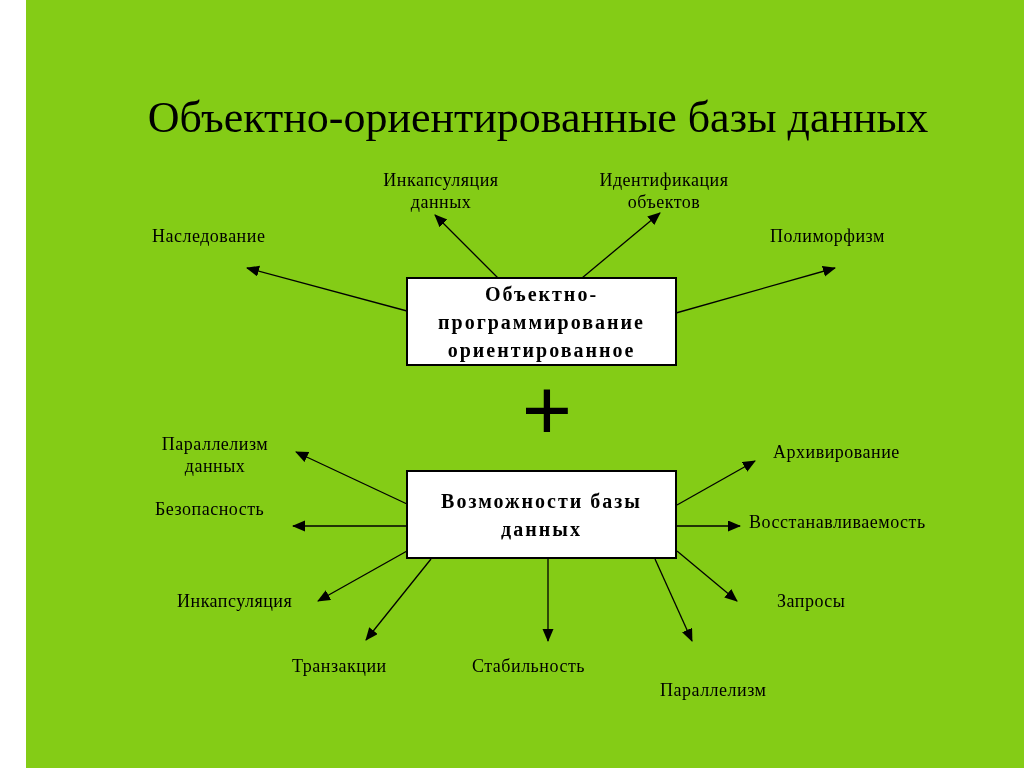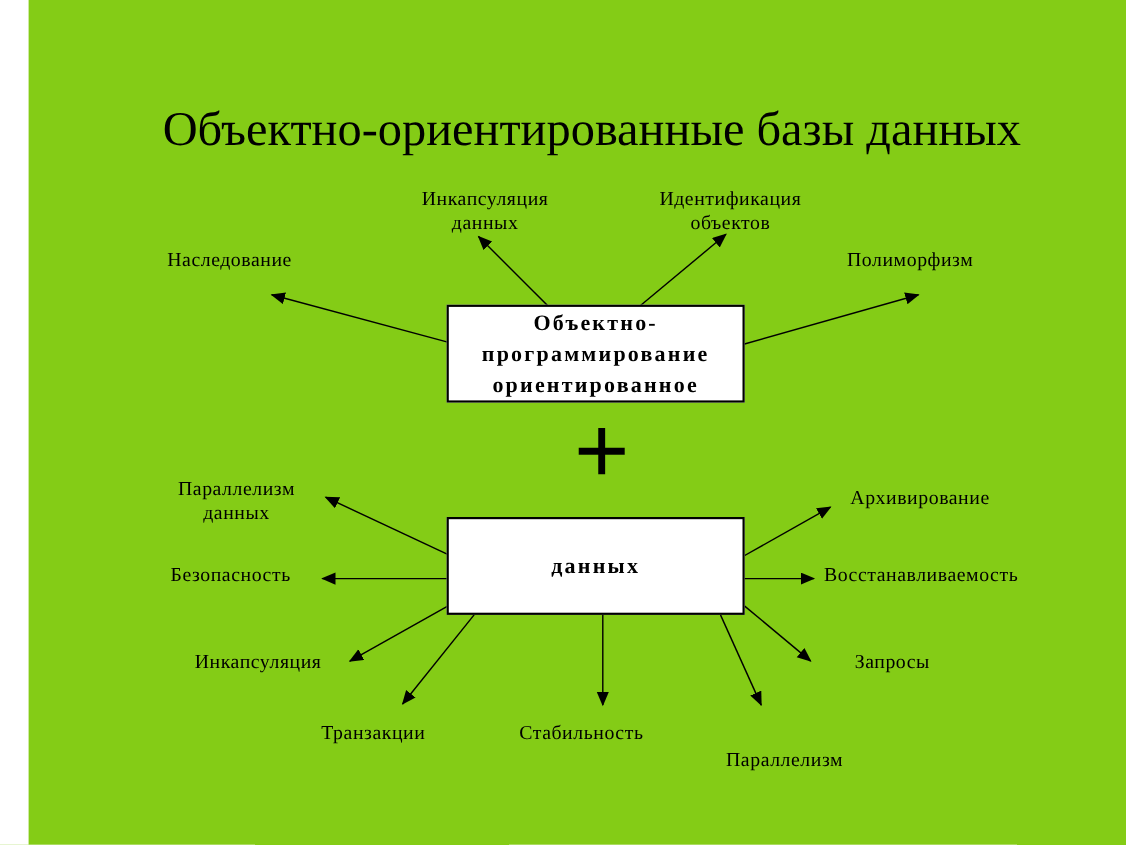--- a/index.html
+++ b/index.html
@@ -111,37 +111,38 @@
 
   <div class="box oop-box">
     <span>Объектно-</span>
     <span>программирование</span>
     <span>ориентированное</span>
   </div>
 
   <div class="plus">+</div>
 
   <div class="box db-box">
+    <span>Возможности базы</span>
     <span>данных</span>
   </div>
 
   <div class="label" style="left:126px; top:225px;">Наследование</div>
 
   <div class="label center" style="left:338px; top:169px; width:154px;text-align:center;">Инкапсуляция
 данных</div>
 
   <div class="label center" style="left:556px; top:169px; width:164px;">Идентификация
 объектов</div>
 
   <div class="label" style="left:744px; top:225px;">Полиморфизм</div>
 
   <div class="label center" style="left:116px; top:433px; width:146px;">Параллелизм
 данных</div>
 
-  <div class="label" style="left:129px; top:511px;">Безопасность</div>
+  <div class="label" style="left:129px; top:498px;">Безопасность</div>
 
   <div class="label" style="left:151px; top:590px;">Инкапсуляция</div>
 
   <div class="label" style="left:266px; top:655px;">Транзакции</div>
 
   <div class="label" style="left:446px; top:655px;">Стабильность</div>
 
   <div class="label" style="left:634px; top:679px;">Параллелизм</div>
 
   <div class="label" style="left:751px; top:590px;">Запросы</div>

